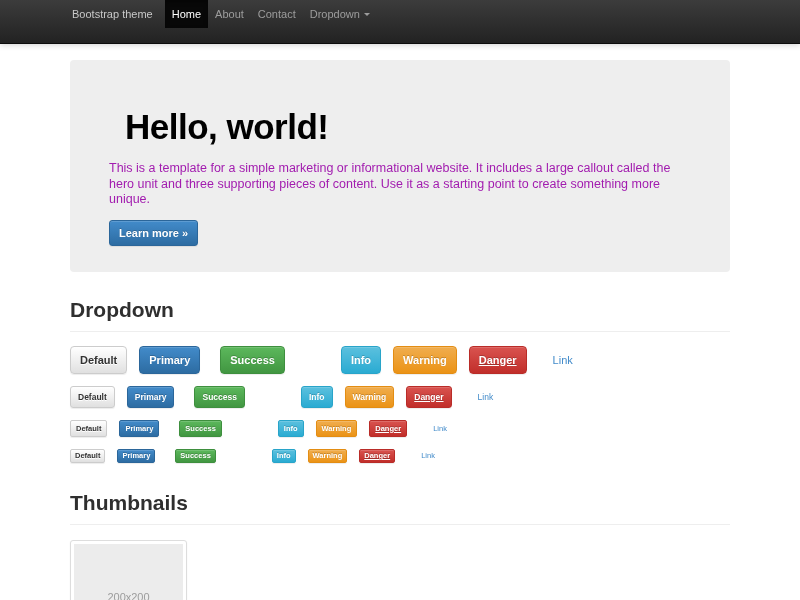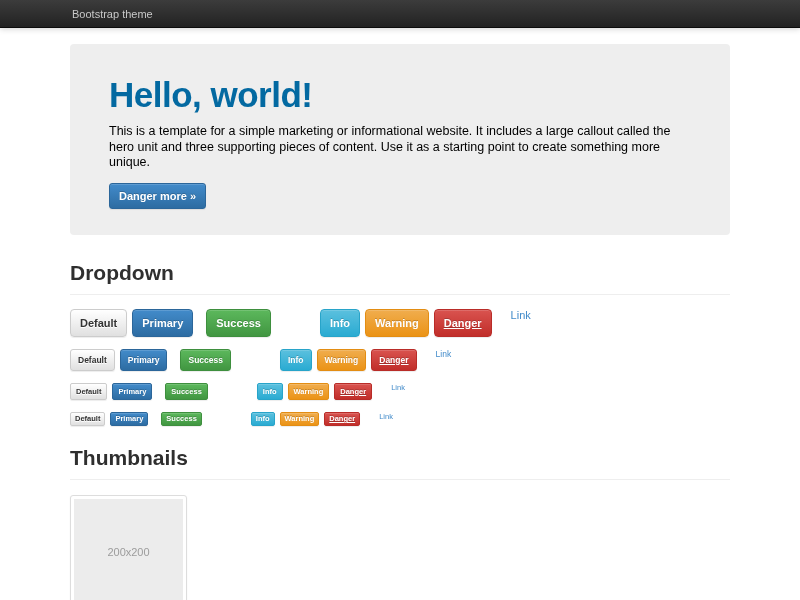--- a/index.html
+++ b/index.html
@@ -6,21 +6,21 @@
   html, body { margin: 0; padding: 0; }
   body {
     width: 800px; height: 600px; overflow: hidden;
     background: #fff; color: #333;
     font-family: "Liberation Sans", "DejaVu Sans", sans-serif;
   }
   .container { width: 660px; margin: 0 auto; }
 
   
   .navbar {
-    height: 28px;
+    height: 44px;
     background: linear-gradient(to bottom, #3c3c3c 0%, #222222 100%);
     border-bottom: 1px solid #0c0c0c;
     box-shadow: 0 1px 6px rgba(0,0,0,0.18);
   }
   .navbar .container { display: flex; align-items: stretch; height: 28px; }
   .navbar-brand {
     color: #c8c8c8; font-size: 11px; line-height: 28px;
     text-decoration: none; padding: 0 2px; white-space: nowrap;
   }
   .navbar-nav { display: flex; margin-left: 10px; }
@@ -41,48 +41,48 @@
   }
 
   
   .hero {
     margin-top: 16px;
     background: #eeeeee;
     border-radius: 4px;
     padding: 32px 39px 26px 39px;
   }
   .hero h1 {
-    margin: 0; font-size: 35px; line-height: 37px;
-    font-weight: bold; color: #0369a1; letter-spacing: -0.5px;
+    margin: 16px; font-size: 35px; line-height: 37px;
+    font-weight: bold; color: #000000; letter-spacing: -0.5px;
   }
   .hero p {
     margin: 11px 0 0 0; font-size: 12.5px; line-height: 15.5px;
-    color: #000000; max-width: 584px;
+    color: #a21caf; max-width: 584px;
   }
   .hero-btn {
     display: inline-block; margin-top: 12px;
     font-size: 11px; font-weight: bold; color: #fff; text-decoration: none;
     padding: 6px 9px; border-radius: 3px;
     background: linear-gradient(to bottom, #428bca 0%, #2d6ca2 100%);
     border: 1px solid #2b669a;
     text-shadow: 0 -1px 0 rgba(0,0,0,0.2);
     box-shadow: inset 0 1px 0 rgba(255,255,255,0.15), 0 1px 1px rgba(0,0,0,0.075);
   }
 
   
   .section-header {
     margin: 26px 0 0 0; padding-bottom: 9px;
     border-bottom: 1px solid #eee;
     font-size: 21px; line-height: 24px; font-weight: bold; color: #2f2f2f;
   }
-  .section-header.thumbs { margin-top: 20px; }
+  .section-header.thumbs { margin-top: 28px; }
 
   
   #button-rows { margin-top: 14px; }
-  .btn-row { display: flex; align-items: flex-start; gap: 5px; margin-bottom: 12px; }
+  .btn-row { display: flex; align-items: center; gap: 12px; margin-bottom: 12px; }
   .btn {
     font-family: inherit; font-weight: bold; color: #fff;
     border: 1px solid transparent; cursor: pointer; white-space: nowrap;
     text-shadow: 0 -1px 0 rgba(0,0,0,0.2);
     box-shadow: inset 0 1px 0 rgba(255,255,255,0.15), 0 1px 1px rgba(0,0,0,0.075);
   }
   .btn-default {
     color: #333; text-shadow: 0 1px 0 #fff;
     background: linear-gradient(to bottom, #ffffff 0%, #e0e0e0 100%);
     border-color: #ccc;
@@ -119,28 +119,37 @@
     display: flex; align-items: center; justify-content: center;
   }
   .thumb-placeholder span { font-size: 11px; color: #9c9c9c; }
 </style>
 </head>
 <body>
 
 <nav class="navbar">
   <div class="container">
     <a href="#" class="navbar-brand">Bootstrap theme</a>
+    <div class="navbar-nav">
+      <a href="#" class="nav-link active">Home</a>
+      <a href="#" class="nav-link">About</a>
+      <a href="#" class="nav-link">Contact</a>
+      <a href="#" class="nav-link">
+          <span>Dropdown</span>
+          <span class="caret"></span>
+        </a>
+    </div>
   </div>
 </nav>
 
 <div class="container">
   <div class="hero">
     <h1>Hello, world!</h1>
     <p>This is a template for a simple marketing or informational website. It includes a large callout called the hero unit and three supporting pieces of content. Use it as a starting point to create something more unique.</p>
-    <a href="#" class="hero-btn">Danger more »</a>
+    <a href="#" class="hero-btn">Learn more »</a>
   </div>
 
   <h1 class="section-header">Dropdown</h1>
 
   <div id="button-rows">
       <div class="btn-row row-lg">
         <button type="button" class="btn btn-default btn-lg">Default</button>
         <button type="button" class="btn btn-primary btn-lg">Primary</button>
         <button type="button" class="btn btn-success btn-lg">Success</button>
         <button type="button" class="btn btn-info btn-lg">Info</button>

